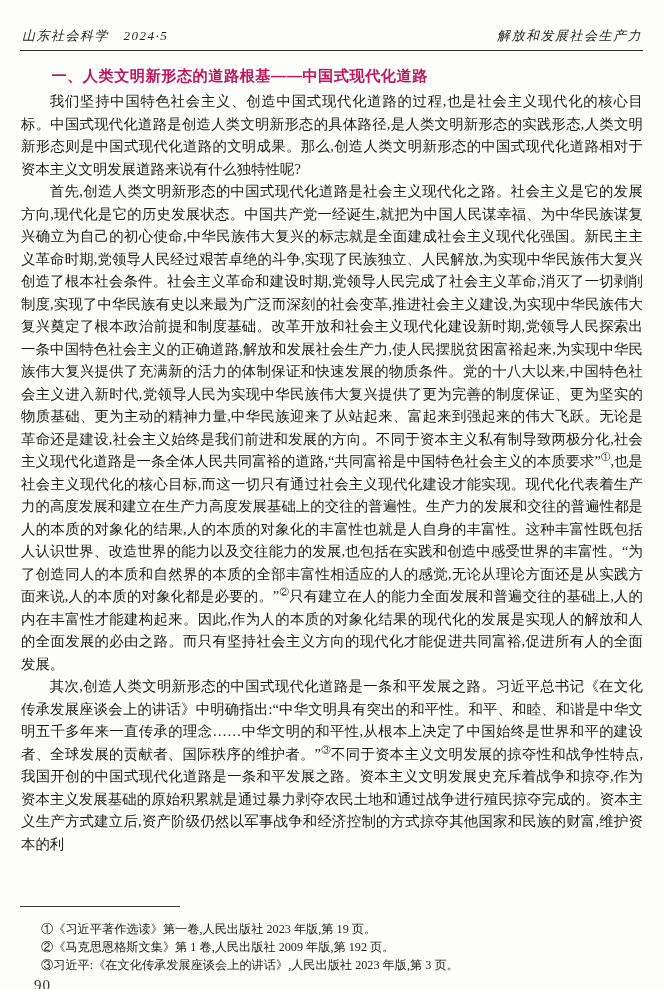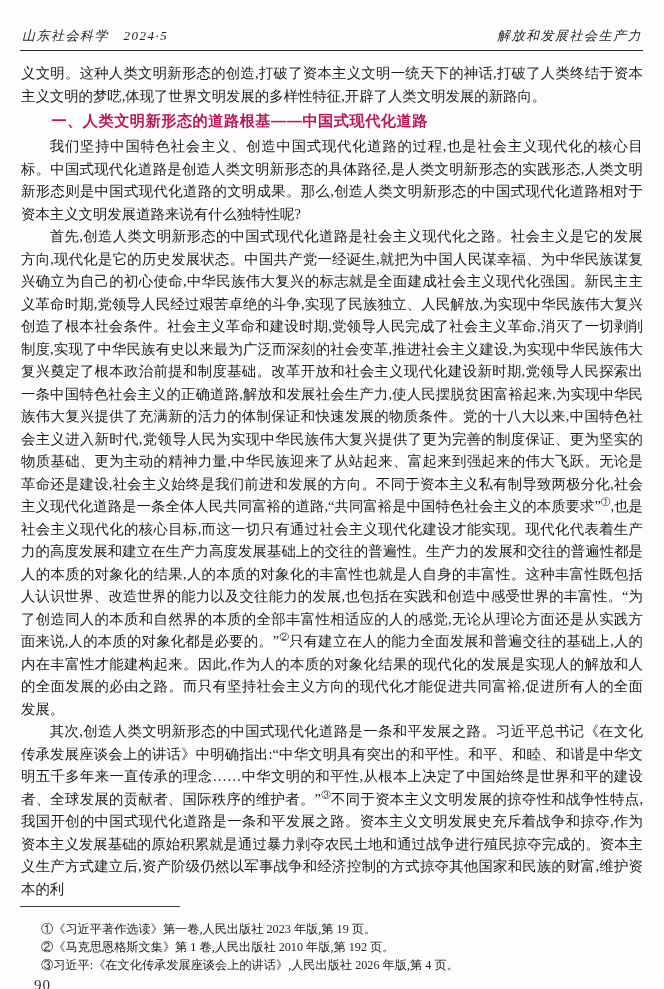--- a/index.html
+++ b/index.html
@@ -104,31 +104,30 @@
 
 <div class="page">
 
   <div class="header">
     <span class="hdr-left">山东社会科学　2024·5</span>
     <span class="hdr-right">解放和发展社会生产力</span>
   </div>
   <div class="header-rule"></div>
 
   <div class="body-text">
-    <p class="para cont">义文明。这种人类文明新形态的创造,打破了资本主义文明一统天下的神话,打破了人类终结于资本主义文明的梦呓,体现了世界文明发展的多样性特征,开辟了人类文明发展的新路向。</p>
     <h2 class="heading">一、人类文明新形态的道路根基——中国式现代化道路</h2>
     <div>
         <p class="para"><span>我们坚持中国特色社会主义、创造中国式现代化道路的过程,也是社会主义现代化的核心目标。中国式现代化道路是创造人类文明新形态的具体路径,是人类文明新形态的实践形态,人类文明新形态则是中国式现代化道路的文明成果。那么,创造人类文明新形态的中国式现代化道路相对于资本主义文明发展道路来说有什么独特性呢?</span></p>
         <p class="para"><span>首先,创造人类文明新形态的中国式现代化道路是社会主义现代化之路。社会主义是它的发展方向,现代化是它的历史发展状态。中国共产党一经诞生,就把为中国人民谋幸福、为中华民族谋复兴确立为自己的初心使命,中华民族伟大复兴的标志就是全面建成社会主义现代化强国。新民主主义革命时期,党领导人民经过艰苦卓绝的斗争,实现了民族独立、人民解放,为实现中华民族伟大复兴创造了根本社会条件。社会主义革命和建设时期,党领导人民完成了社会主义革命,消灭了一切剥削制度,实现了中华民族有史以来最为广泛而深刻的社会变革,推进社会主义建设,为实现中华民族伟大复兴奠定了根本政治前提和制度基础。改革开放和社会主义现代化建设新时期,党领导人民探索出一条中国特色社会主义的正确道路,解放和发展社会生产力,使人民摆脱贫困富裕起来,为实现中华民族伟大复兴提供了充满新的活力的体制保证和快速发展的物质条件。党的十八大以来,中国特色社会主义进入新时代,党领导人民为实现中华民族伟大复兴提供了更为完善的制度保证、更为坚实的物质基础、更为主动的精神力量,中华民族迎来了从站起来、富起来到强起来的伟大飞跃。无论是革命还是建设,社会主义始终是我们前进和发展的方向。不同于资本主义私有制导致两极分化,社会主义现代化道路是一条全体人民共同富裕的道路,“共同富裕是中国特色社会主义的本质要求”</span><span class="sup">①</span><span>,也是社会主义现代化的核心目标,而这一切只有通过社会主义现代化建设才能实现。现代化代表着生产力的高度发展和建立在生产力高度发展基础上的交往的普遍性。生产力的发展和交往的普遍性都是人的本质的对象化的结果,人的本质的对象化的丰富性也就是人自身的丰富性。这种丰富性既包括人认识世界、改造世界的能力以及交往能力的发展,也包括在实践和创造中感受世界的丰富性。“为了创造同人的本质和自然界的本质的全部丰富性相适应的人的感觉,无论从理论方面还是从实践方面来说,人的本质的对象化都是必要的。”</span><span class="sup">②</span><span>只有建立在人的能力全面发展和普遍交往的基础上,人的内在丰富性才能建构起来。因此,作为人的本质的对象化结果的现代化的发展是实现人的解放和人的全面发展的必由之路。而只有坚持社会主义方向的现代化才能促进共同富裕,促进所有人的全面发展。</span></p>
         <p class="para"><span>其次,创造人类文明新形态的中国式现代化道路是一条和平发展之路。习近平总书记《在文化传承发展座谈会上的讲话》中明确指出:“中华文明具有突出的和平性。和平、和睦、和谐是中华文明五千多年来一直传承的理念……中华文明的和平性,从根本上决定了中国始终是世界和平的建设者、全球发展的贡献者、国际秩序的维护者。”</span><span class="sup">③</span><span>不同于资本主义文明发展的掠夺性和战争性特点,我国开创的中国式现代化道路是一条和平发展之路。资本主义文明发展史充斥着战争和掠夺,作为资本主义发展基础的原始积累就是通过暴力剥夺农民土地和通过战争进行殖民掠夺完成的。资本主义生产方式建立后,资产阶级仍然以军事战争和经济控制的方式掠夺其他国家和民族的财富,维护资本的利</span></p>
       </div>
   </div>
 
   <div class="fn-rule"></div>
   <div class="footnotes">
     <p class="fn">①《习近平著作选读》第一卷,人民出版社 2023 年版,第 19 页。</p>
-    <p class="fn">②《马克思恩格斯文集》第 1 卷,人民出版社 2010 年版,第 192 页。</p>
-    <p class="fn">③习近平:《在文化传承发展座谈会上的讲话》,人民出版社 2026 年版,第 4 页。</p>
+    <p class="fn">②《马克思恩格斯文集》第 1 卷,人民出版社 2009 年版,第 192 页。</p>
+    <p class="fn">③习近平:《在文化传承发展座谈会上的讲话》,人民出版社 2023 年版,第 3 页。</p>
   </div>
 
   <div class="page-num">90</div>
 
 </div>
 
 </body></html>

